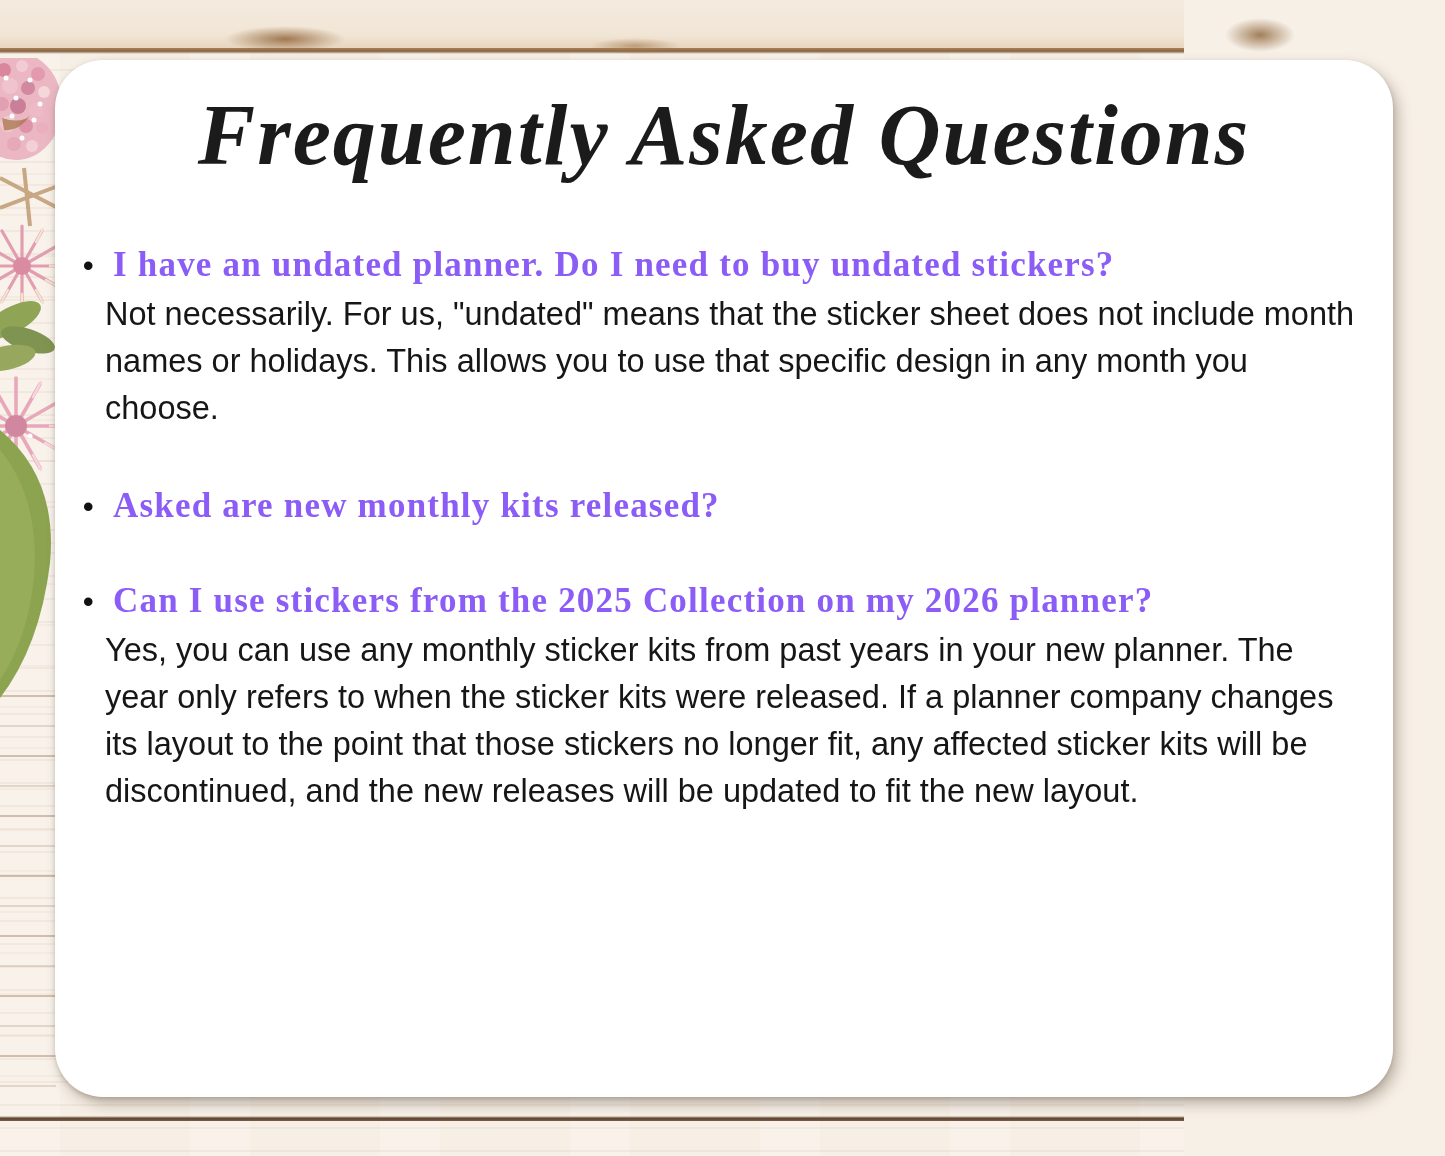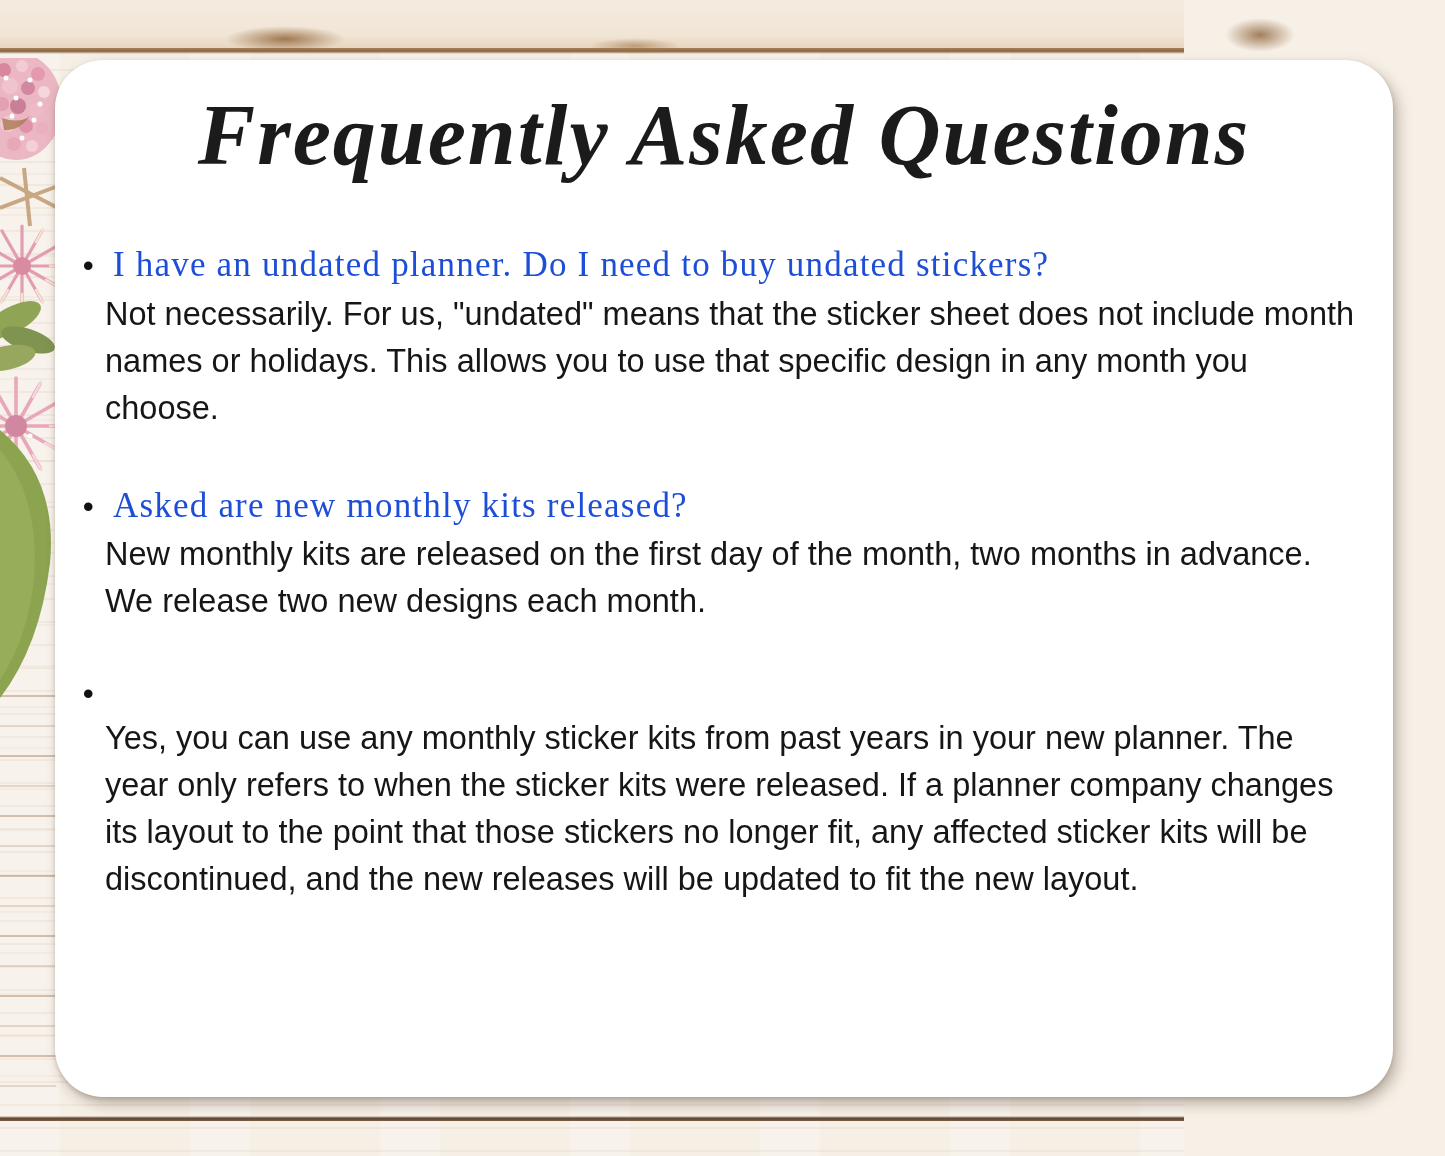--- a/index.html
+++ b/index.html
@@ -46,22 +46,22 @@
     box-shadow: 5px 7px 14px rgba(105, 88, 70, 0.40), 0 2px 4px rgba(105, 88, 70, 0.25); }
 
   .title { margin: 26px 20px 58px 20px; text-align: center;
     font-family: "Liberation Serif", serif; font-style: italic; font-weight: 700;
     font-size: 86px; line-height: 1.15; letter-spacing: 2px; color: #1b1b1b; }
 
   .faq-list { padding: 0 36px 0 50px; }
   .faq-item { margin-bottom: 52px; }
   .q-row { display: flex; align-items: baseline; margin-left: -22px; }
   .bullet { flex: 0 0 30px; font-size: 30px; font-weight: 700; color: #111111; }
-  .question { font-family: "Liberation Serif", serif; font-weight: 400;
-    font-size: 35px; line-height: 1.25; letter-spacing: 1.2px; color: #1d4ed8; }
+  .question { font-family: "Liberation Serif", serif; font-weight: 700;
+    font-size: 35px; line-height: 1.25; letter-spacing: 1.2px; color: #8b5cf6; }
   .answer { margin-top: 4px; max-width: 1252px;
     font-size: 32.5px; line-height: 47px; color: #161616; }
 </style>
 </head>
 <body>
 
 <div class="scene">
 
   <div class="plank-top"></div>
   <div class="seam seam-top"></div>
@@ -184,25 +184,25 @@
           <h2 class="question">I have an undated planner. Do I need to buy undated stickers?</h2>
         </div>
         <p class="answer">Not necessarily. For us, "undated" means that the sticker sheet does not include month names or holidays. This allows you to use that specific design in any month you choose.</p>
       </section>
 
       <section class="faq-item">
         <div class="q-row">
           <span class="bullet">•</span>
           <h2 class="question">Asked are new monthly kits released?</h2>
         </div>
-        <p class="answer">New monthly kits are released on the first day of the month, two months in advance. We release two new designs each month.</p>
       </section>
 
       <section class="faq-item">
         <div class="q-row">
           <span class="bullet">•</span>
+          <h2 class="question">Can I use stickers from the 2025 Collection on my 2026 planner?</h2>
         </div>
         <p class="answer">Yes, you can use any monthly sticker kits from past years in your new planner. The year only refers to when the sticker kits were released. If a planner company changes its layout to the point that those stickers no longer fit, any affected sticker kits will be discontinued, and the new releases will be updated to fit the new layout.</p>
       </section>
 
     </div>
   </div>
 </div>
 
 </body></html>

